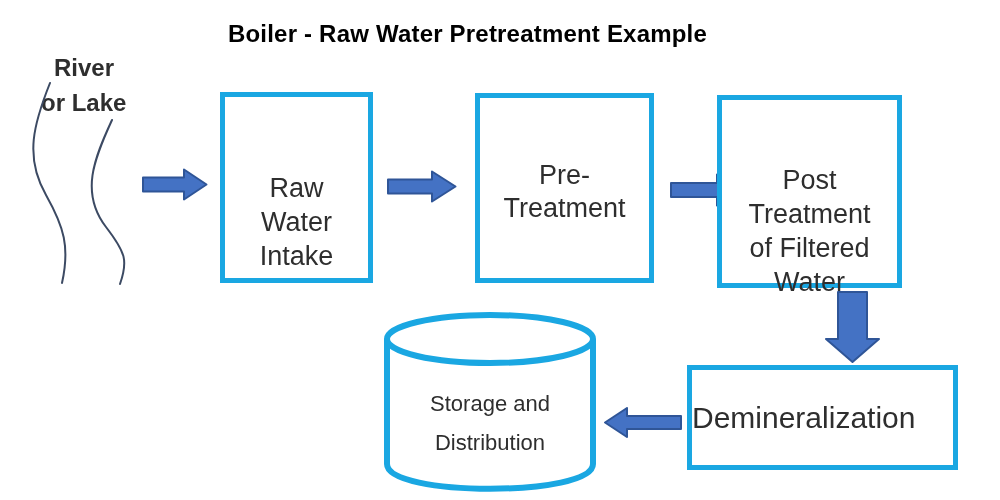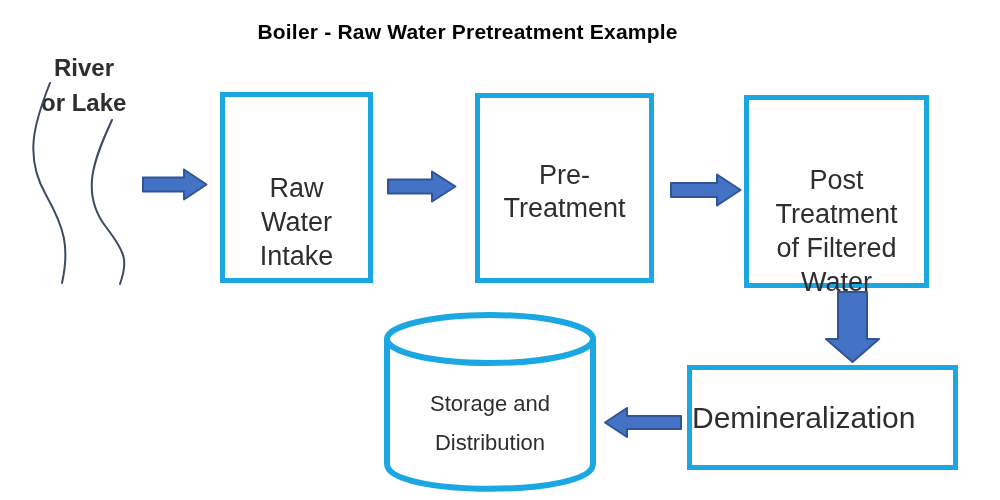--- a/index.html
+++ b/index.html
@@ -21,21 +21,21 @@
     height: 500px;
     background: #ffffff;
     overflow: hidden;
   }
   .title {
     position: absolute;
     left: 0;
     top: 20px;
     width: 935px;
     text-align: center;
-    font-size: 21px;
+    font-size: 24px;
     font-weight: bold;
     color: var(--title-text, #000);
     letter-spacing: 0.2px;
   }
   .river-label {
     position: absolute;
     left: 30px;
     top: 50px;
     font-size: 24px;
     line-height: 35px;
@@ -52,21 +52,21 @@
     background: #ffffff;
     text-align: center;
     color: var(--label-text, #2e2e2e);
     font-size: 27px;
     line-height: 34px;
     white-space: pre-line;
   }
   .node-label { white-space: pre-line; }
   #box-raw    { left: 220px; top:  92px; width: 153px; height: 191px; padding-top: 40px; }
   #box-pre    { left: 475px; top:  93px; width: 179px; height: 190px; padding-top: 28px; line-height: 33px; }
-  #box-post   { left: 744px; top:  95px; width: 185px; height: 193px; padding-top: 29px; }
+  #box-post   { left: 717px; top:  95px; width: 185px; height: 193px; padding-top: 29px; }
   #box-demin  {
     left: 687px; top: 365px; width: 271px; height: 105px;
     display: flex; align-items: center; 
     font-size: 30px;
   }
   .cyl-label {
     position: absolute;
     left: 382px; top: 384px; width: 216px;
     text-align: center;
     font-size: 22px;

